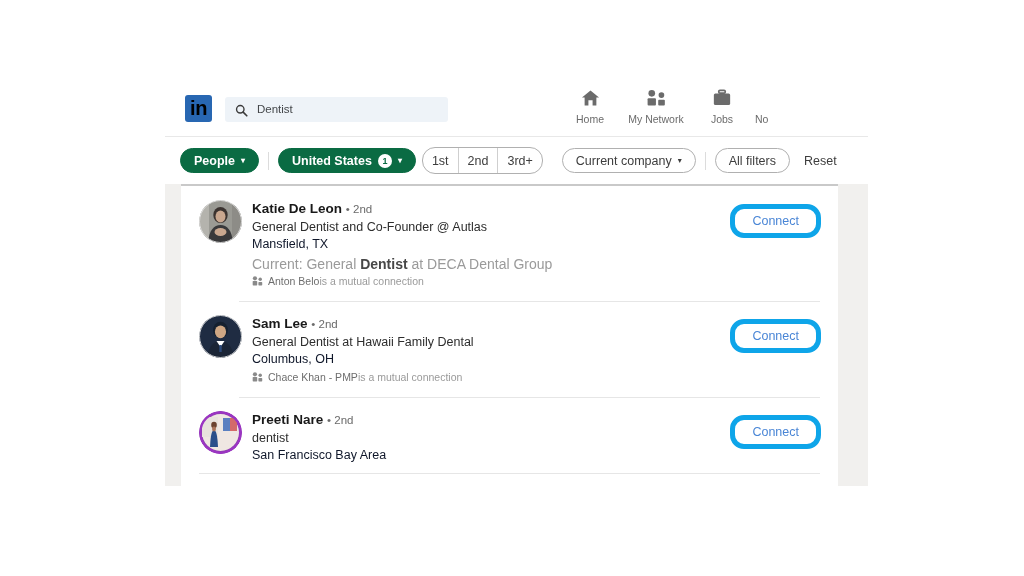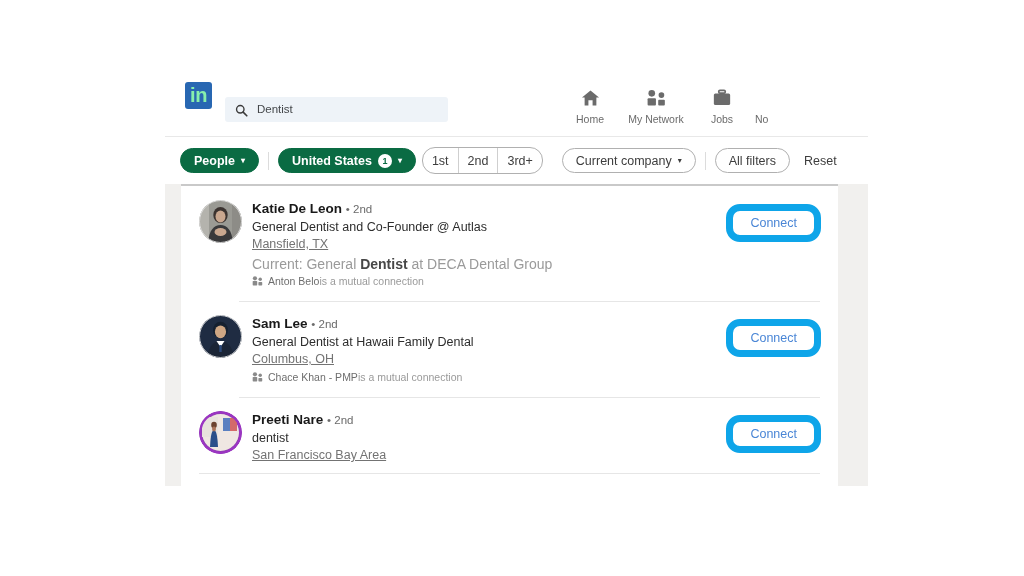--- a/index.html
+++ b/index.html
@@ -35,26 +35,26 @@
   .globalnav {
     position: relative;
     height: 58px;
     background: #ffffff;
     border-bottom: 1px solid #e8e8e8;
   }
 
   .li-logo {
     position: absolute;
     left: 20px;
-    top: 4px;
+    top: 17px;
     width: 27px;
     height: 27px;
     background: #2867b2;
     border-radius: 3px;
-    color: #86efac;
+    color: #000000;
     font-size: 20px;
     font-weight: bold;
     line-height: 27px;
     text-align: center;
     letter-spacing: -0.5px;
   }
 
   .searchbox {
     position: absolute;
     left: 60px;
@@ -265,23 +265,22 @@
   .headline {
     font-size: 12.5px;
     line-height: 17px;
     color: #2d2d2d;
     margin-top: 1px;
     white-space: nowrap;
   }
   .location {
     font-size: 12.5px;
     line-height: 17px;
-    color: #737373;
-    white-space: nowrap;
-    text-decoration: underline;
+    color: #0f172a;
+    white-space: nowrap;
   }
   .current {
     font-size: 14px;
     line-height: 16px;
     color: #9a9a9a;
     margin-top: 3px;
     white-space: nowrap;
   }
   .current b { color: #474747; }
   .mutual {
@@ -295,21 +294,21 @@
   }
   .mutual .mi { margin-right: 5px; display: inline-flex; }
   .mutual .mname { color: #6e6e6e; }
 
   .connectwrap {
     flex: 0 0 auto;
     padding-right: 17px;
     padding-top: 4px;
   }
   .connectbtn {
-    border: 7px solid #0ea5e9;
+    border: 5px solid #0ea5e9;
     color: #4a86d6;
     background: #ffffff;
     border-radius: 14px;
     height: 25px;
     padding: 12px 17px;
     font-size: 12.5px;
     display: inline-flex;
     align-items: center;
     white-space: nowrap;
   }

